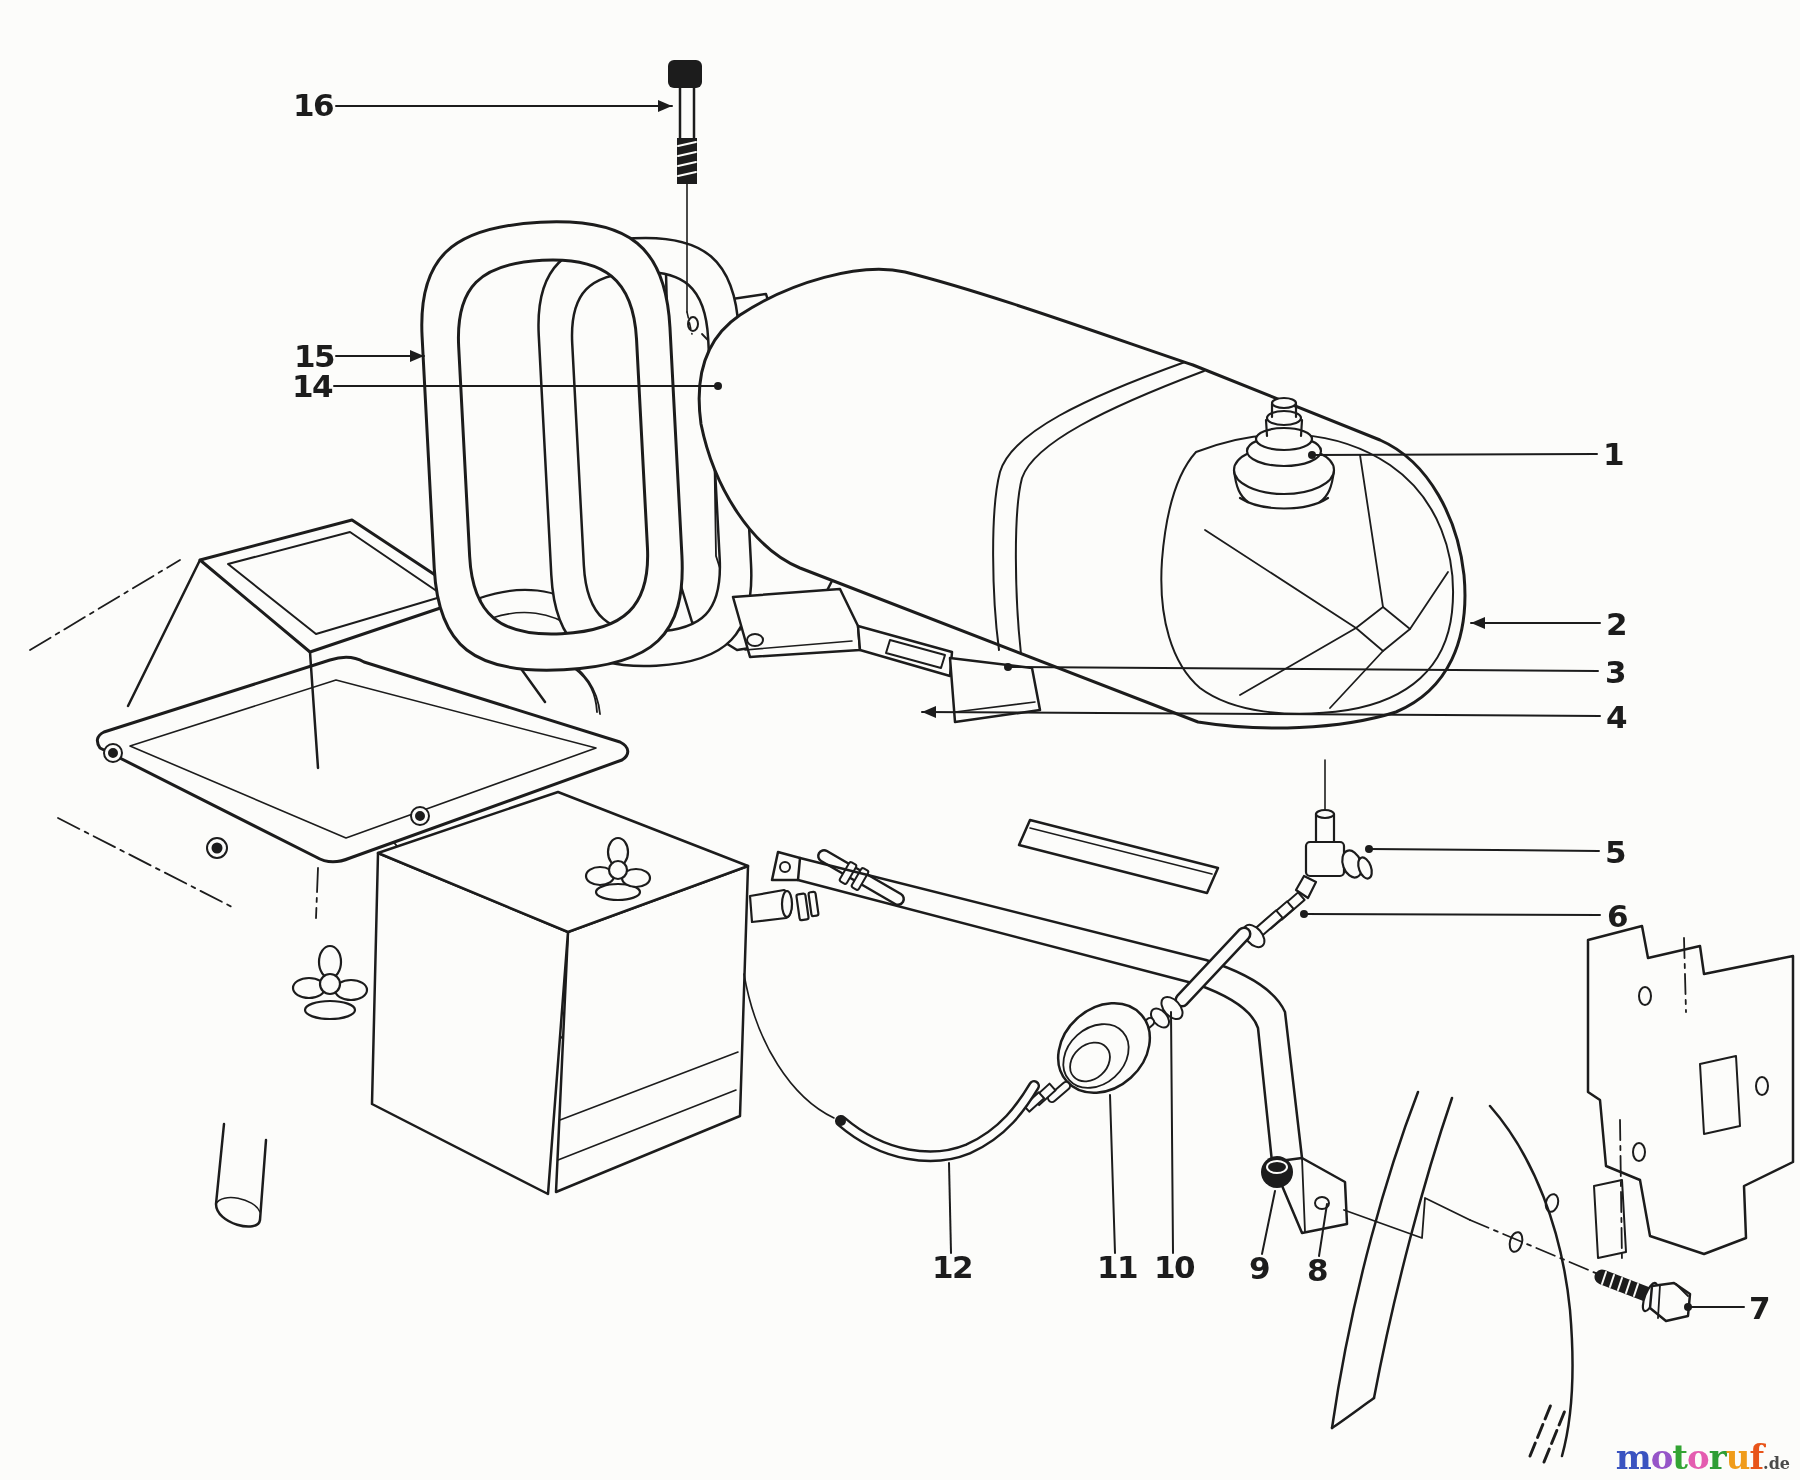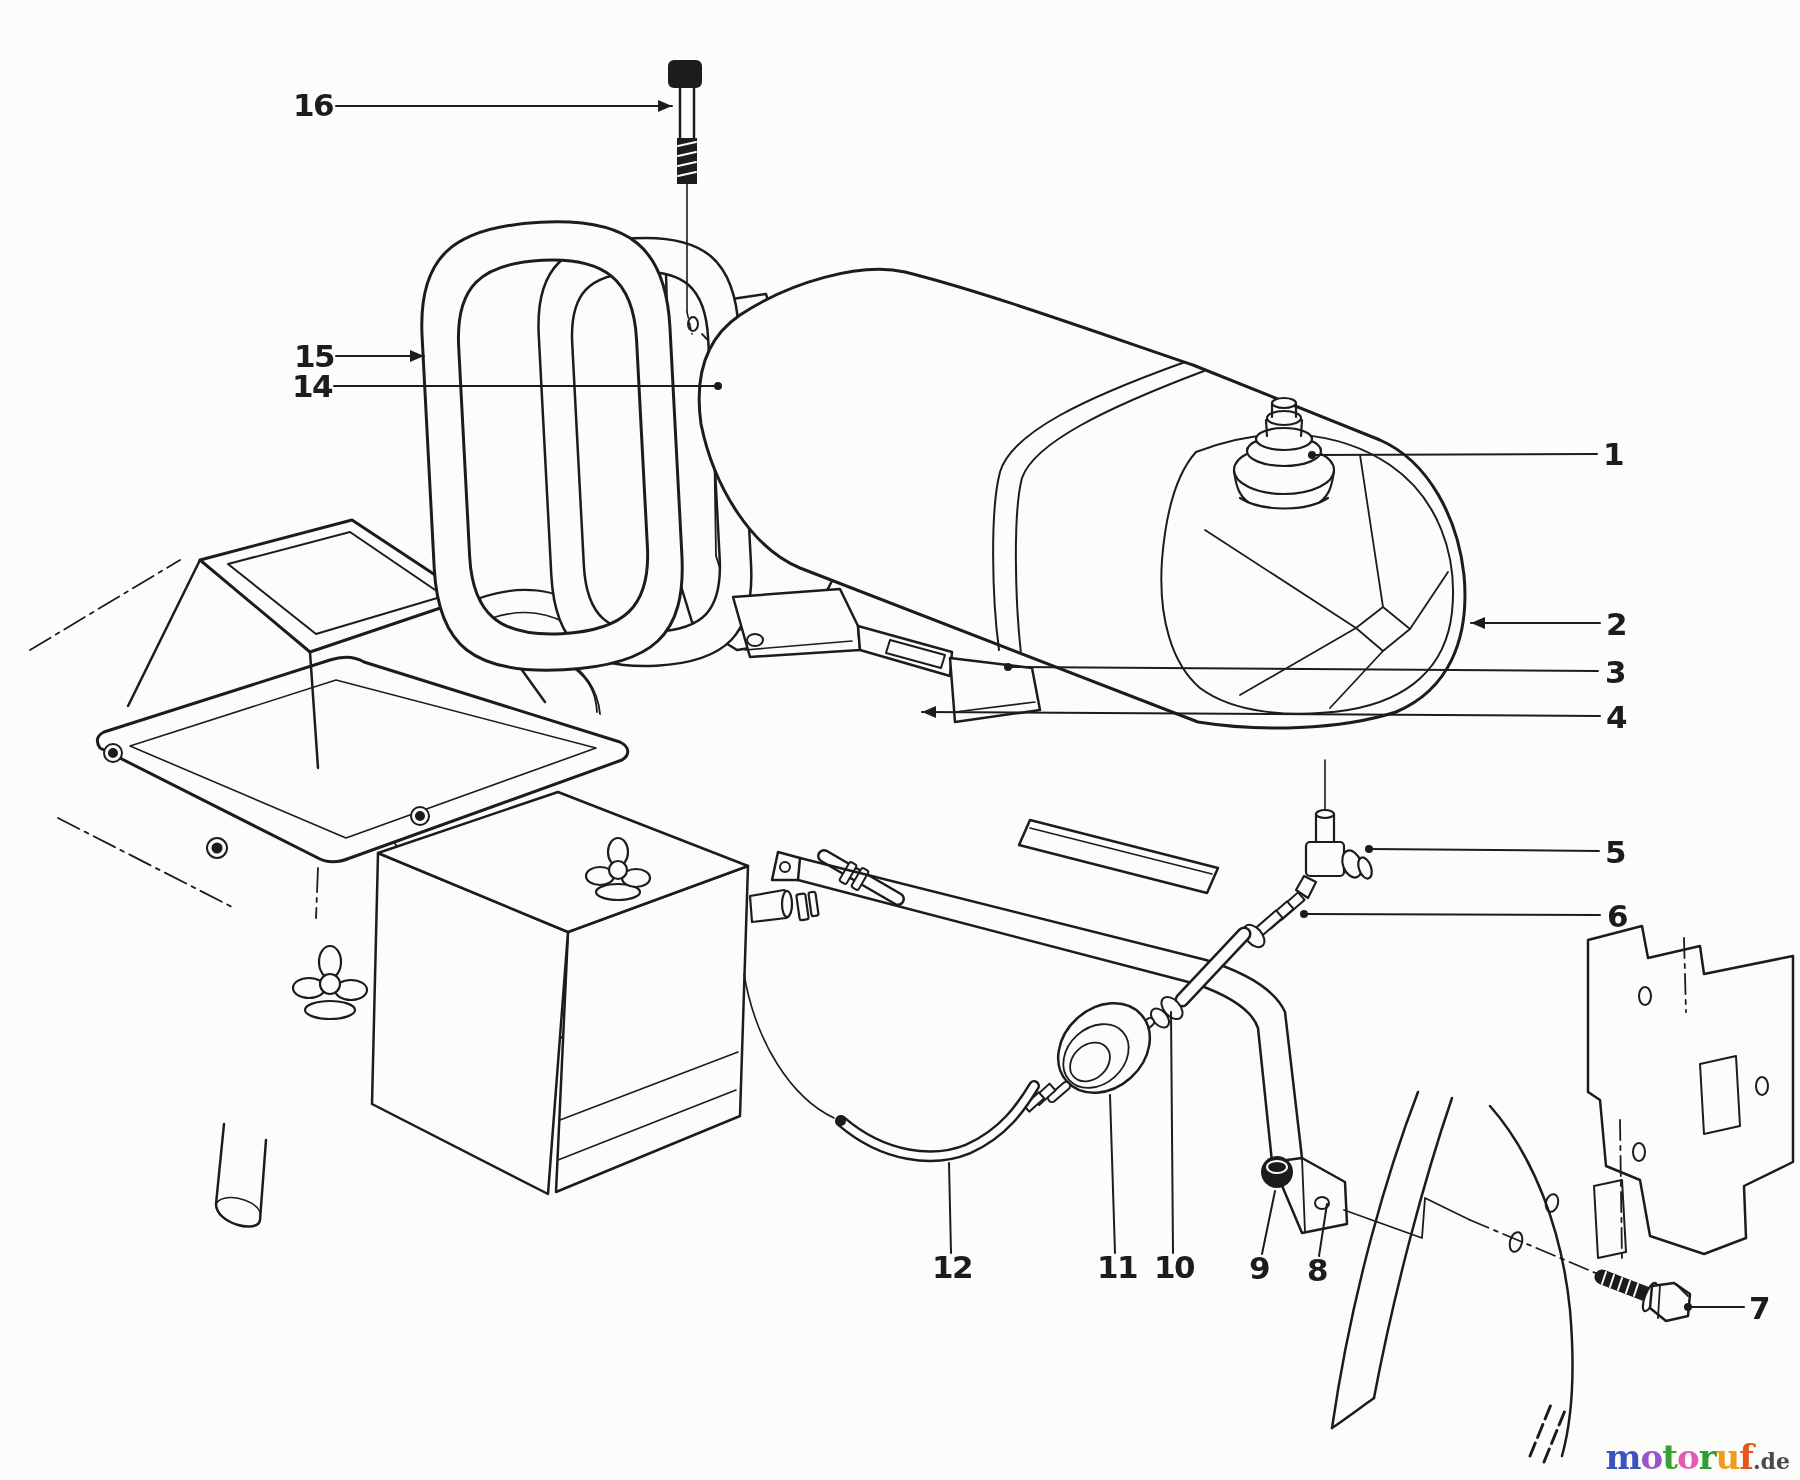--- a/index.html
+++ b/index.html
@@ -4,21 +4,21 @@
 <style>
   :root { --bg:#fcfcfa; --ink:#1c1c1c; }
   html,body{margin:0;padding:0;}
   body{width:1800px;height:1480px;overflow:hidden;background:var(--bg);}
   .stage{position:relative;width:1800px;height:1480px;background:var(--bg);
          font-family:"DejaVu Sans", sans-serif;}
   .stage svg{position:absolute;left:0;top:0;}
   .logo{position:absolute;right:10px;bottom:6px;
         font-family:"DejaVu Serif", serif;font-weight:bold;font-size:34px;
         letter-spacing:-1px;line-height:1;user-select:none;cursor:pointer;}
-  .logo .suffix{font-size:22px;font-weight:bold;letter-spacing:0;}
+  .logo .suffix{font-size:16px;font-weight:bold;letter-spacing:0;}
   .callout-text{font-family:"DejaVu Sans", sans-serif;font-weight:bold;
                 font-size:31px;letter-spacing:-1.5px;}
 </style>
 </head>
 <body>
 
 <div class="stage">
 <svg id="art" width="1800" height="1480" viewBox="0 0 1800 1480" fill="none" stroke-linecap="round" stroke-linejoin="round">
 
   <g stroke="var(--ink)" stroke-width="1.8" stroke-dasharray="24 6 4 6">

